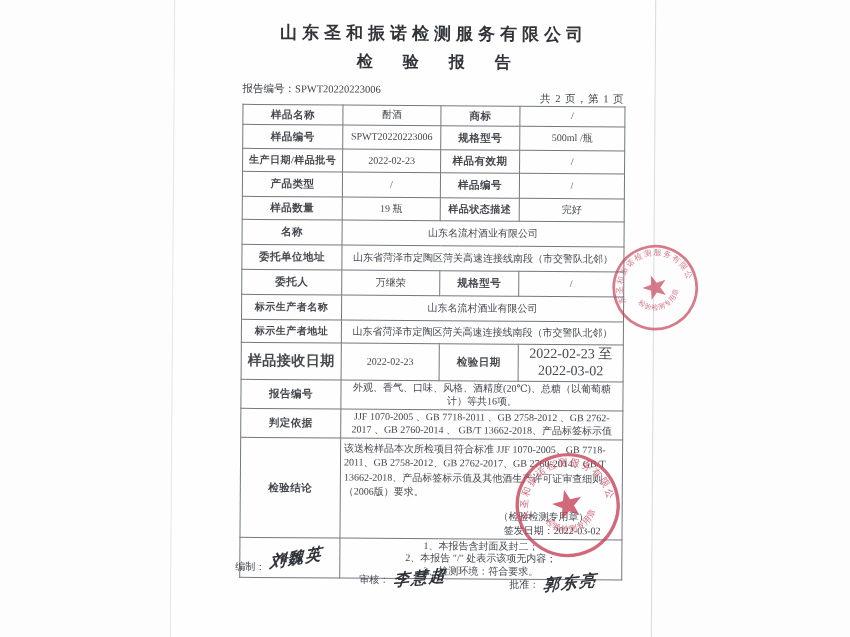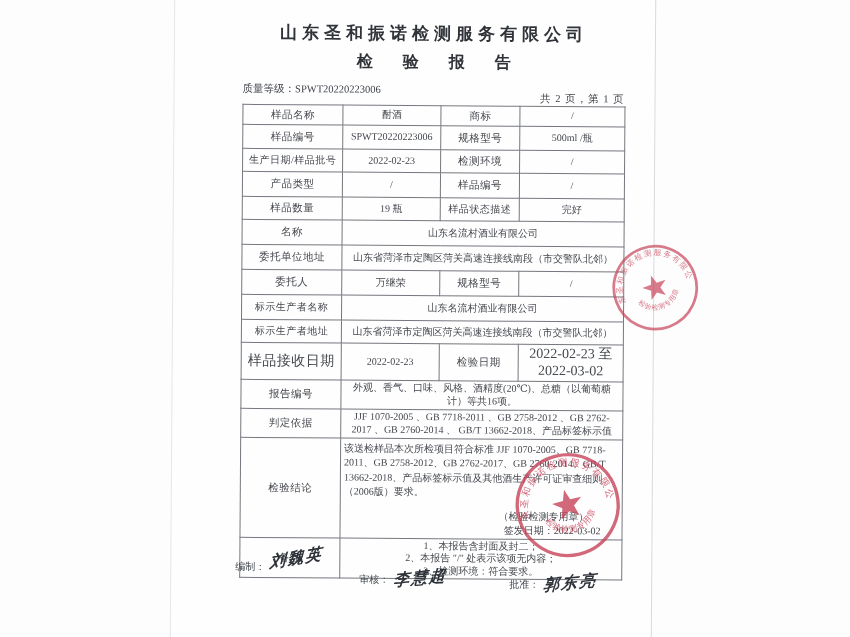--- a/index.html
+++ b/index.html
@@ -32,21 +32,21 @@
   }
   .meta .pages{position:relative;top:8px;letter-spacing:1px;}
   table.report{
     margin-top:8px;border-collapse:collapse;table-layout:fixed;
     width:382px;font-size:10.5px;color:#45484e;
   }
   table.report td{
     border:1px solid #75787e;text-align:center;vertical-align:middle;
     padding:1px 3px;overflow:hidden;line-height:1.25;
   }
-  td.lbl{letter-spacing:0.5px;}
+  td.lbl{letter-spacing:0.5px;font-weight:bold;}
   td.long{text-align:left;padding:2px 6px;font-size:10px;line-height:1.3;}
   td.ctr{font-size:10px;}
   .twoline span{display:block;font-size:14px;line-height:1.2;}
   .concl{vertical-align:top !important;}
   .concl .para{text-align:left;font-size:10px;line-height:1.45;margin:2px 0 6px 0;}
   .concl .stampnote{text-align:right;font-size:10px;margin-right:30px;margin-top:10px;}
   .concl .issuedate{text-align:right;font-size:10px;margin-right:18px;margin-top:2px;}
   .notes{text-align:left;font-size:10px;line-height:1.3;}
   .notes div{white-space:nowrap;}
   .sig-row{position:absolute;left:64px;top:556px;width:470px;font-size:10px;color:#3f434a;}
@@ -67,21 +67,21 @@
 </head>
 <body>
 
 <div class="page">
   <div class="content">
 
     <div class="company-title">山东圣和振诺检测服务有限公司</div>
     <div class="report-title">检 验 报 告</div>
 
     <div class="meta">
-      <span><span>质量等级：</span><span>SPWT20220223006</span></span>
+      <span><span>报告编号：</span><span>SPWT20220223006</span></span>
       <span class="pages">共 2 页，第 1 页</span>
     </div>
 
     <table class="report">
       <colgroup>
           <col style="width:100px">
           <col style="width:98px">
           <col style="width:79px">
           <col style="width:105px">
         </colgroup>
@@ -94,21 +94,21 @@
       </tr>
       <tr style="height:24px">
         <td class="lbl">样品编号</td>
         <td class="ctr">SPWT20220223006</td>
         <td class="lbl">规格型号</td>
         <td class="ctr">500ml /瓶</td>
       </tr>
       <tr style="height:23px">
         <td class="lbl" style="font-size:10px">生产日期/样品批号</td>
         <td class="ctr">2022-02-23</td>
-        <td class="lbl">检测环境</td>
+        <td class="lbl">样品有效期</td>
         <td class="ctr">/</td>
       </tr>
       <tr style="height:25px">
         <td class="lbl">产品类型</td>
         <td class="ctr">/</td>
         <td class="lbl">样品编号</td>
         <td class="ctr">/</td>
       </tr>
       <tr style="height:23px">
         <td class="lbl">样品数量</td>

